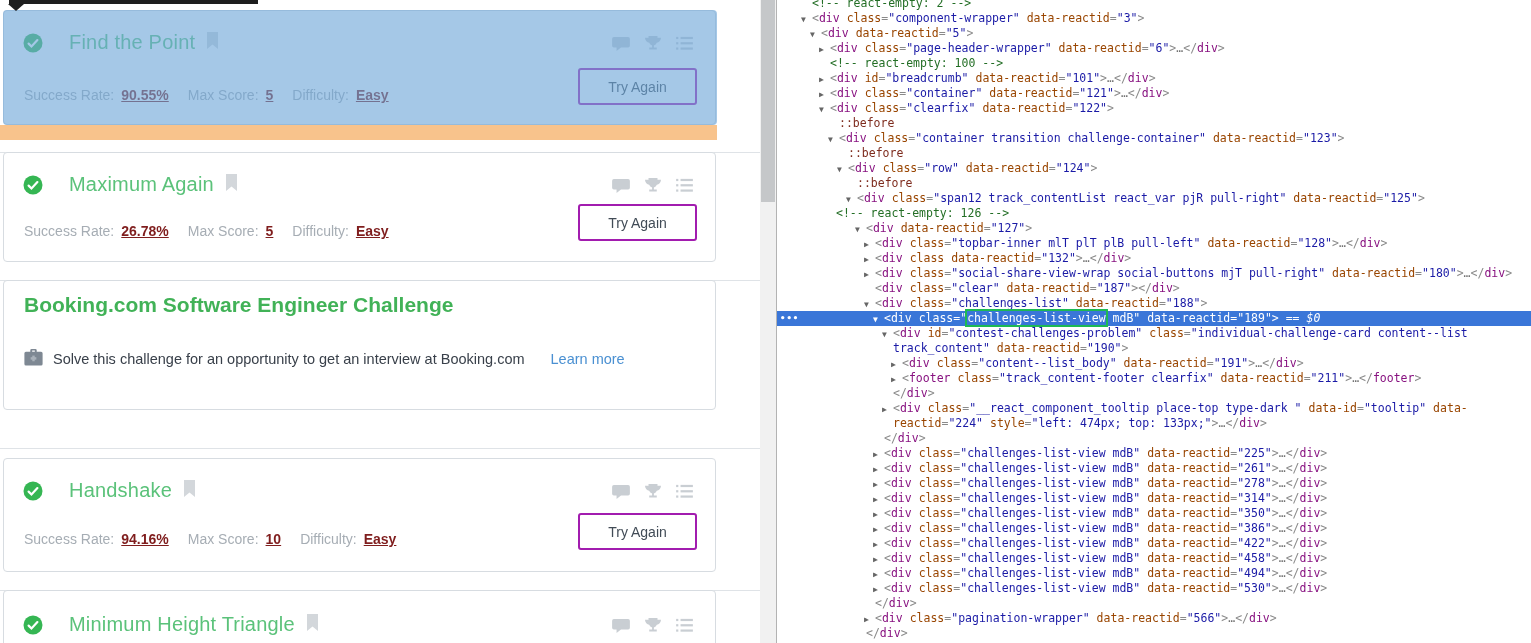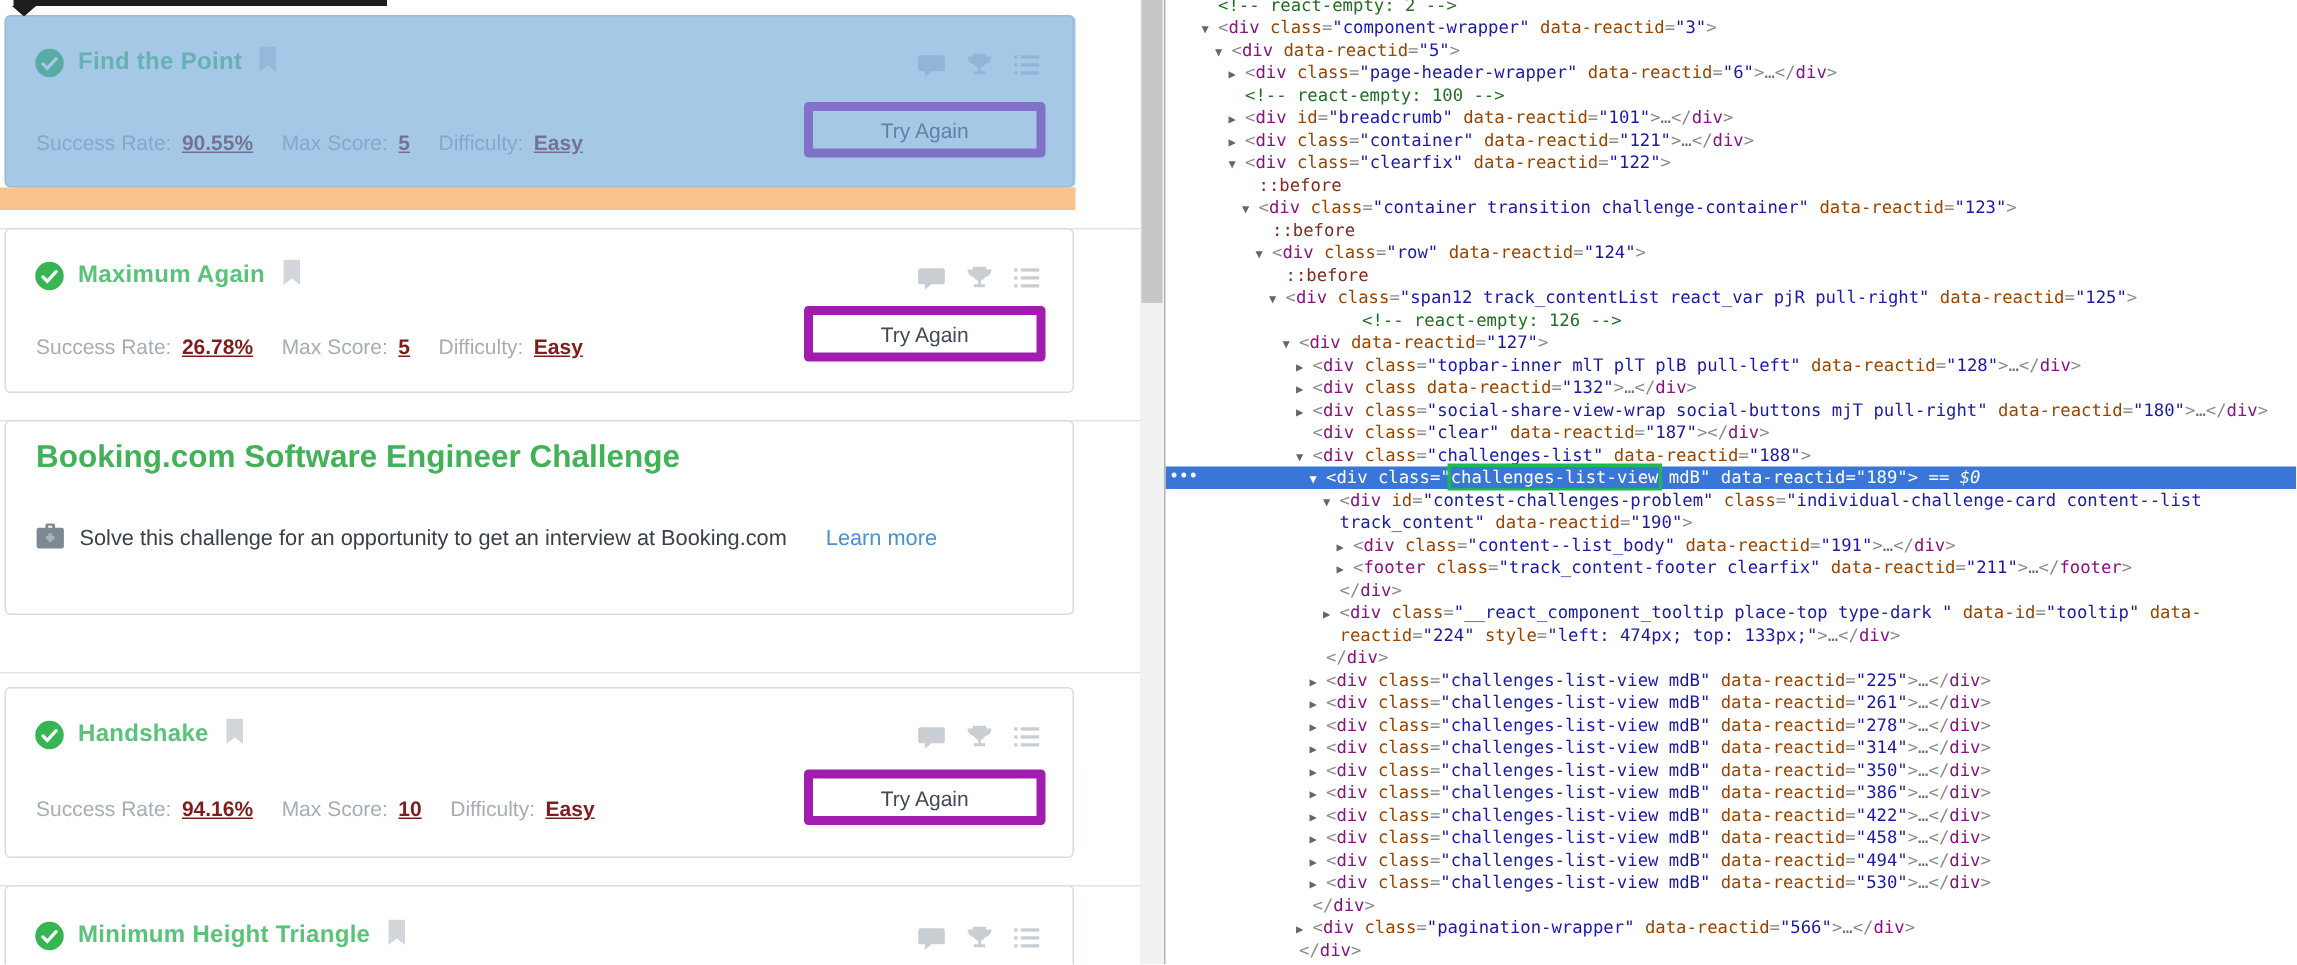--- a/index.html
+++ b/index.html
@@ -4,27 +4,27 @@
 <style>
   html,body{margin:0;padding:0;background:#fff;}
   #stage{position:relative;width:1531px;height:643px;overflow:hidden;background:#fff;
          font-family:"Liberation Sans", sans-serif;}
   
   #page{position:absolute;left:0;top:0;width:760px;height:643px;background:#fff;}
   .sep{position:absolute;left:0;width:760px;height:1px;background:#dfe3e7;}
   .card{position:absolute;left:3px;width:713px;background:#fff;border:1px solid #d7dce1;border-radius:4px;box-sizing:border-box;}
   .card-head{position:absolute;left:19px;top:20px;display:flex;align-items:center;gap:9px;}
   .check{width:20px;height:20px;display:inline-block;}
-  .title{font-size:16px;font-weight:700;color:#5bc27a;text-decoration:none;letter-spacing:.2px;}
+  .title{font-size:20px;font-weight:400;color:#5bc27a;text-decoration:none;letter-spacing:.2px;margin-left:17px;}
   .bookmark{display:inline-block;margin-left:2px;}
   .trio{position:absolute;top:24px;right:22px;display:flex;gap:14px;align-items:center;}
   .trio svg{display:block;}
   .stats{position:absolute;left:20px;font-size:14px;color:#a6adb4;display:flex;gap:7px;align-items:baseline;white-space:nowrap;}
   .stats .vl{color:#7f1d1d;font-weight:700;margin-right:12px;text-decoration:underline;}
-  .btn-try{position:absolute;right:18px;width:161px;height:37px;background:#fff;border:6px solid #a21caf;
+  .btn-try{position:absolute;right:18px;width:119px;height:37px;background:#fff;border:2px solid #a21caf;
            border-radius:3px;font-size:14px;color:#414b56;font-family:"Liberation Sans",sans-serif;}
   .promo-title{position:absolute;left:20px;top:12px;font-size:21px;font-weight:700;color:#41b257;}
   .promo-line{position:absolute;left:20px;top:67px;display:flex;align-items:center;gap:10px;font-size:14.5px;color:#39404a;}
   .promo-line a{color:#4a90d2;text-decoration:none;margin-left:16px;}
   .btn-solve{position:absolute;right:18px;top:95px;width:145px;height:39px;background:#49b857;border:none;
              border-bottom:2px solid #3fa04d;border-radius:4px;color:#fff;font-weight:700;font-size:15px;
              font-family:"Liberation Sans",sans-serif;}
   
   #hl-content{position:absolute;left:3px;top:10px;width:714px;height:115px;background:rgba(109,166,217,0.62);border-radius:4px;}
   #hl-margin{position:absolute;left:0;top:125px;width:717px;height:15px;background:rgba(246,178,107,0.78);}
@@ -288,21 +288,21 @@
         <div class="dt-row" style="padding-left: 42px;"><span class="ar"></span><span class="tk-c">&lt;!-- react-empty: 100 --&gt;</span></div>
         <div class="dt-row" style="padding-left: 42px;"><span class="ar">▶</span><span class="tk-b">&lt;</span><span class="tk-g">div</span><span class="tk-a"> id</span><span class="tk-b">=</span><span class="tk-v">"breadcrumb"</span><span class="tk-a"> data-reactid</span><span class="tk-b">=</span><span class="tk-v">"101"</span><span class="tk-b">&gt;</span><span class="tk-t">…</span><span class="tk-b">&lt;/</span><span class="tk-g">div</span><span class="tk-b">&gt;</span></div>
         <div class="dt-row" style="padding-left: 42px;"><span class="ar">▶</span><span class="tk-b">&lt;</span><span class="tk-g">div</span><span class="tk-a"> class</span><span class="tk-b">=</span><span class="tk-v">"container"</span><span class="tk-a"> data-reactid</span><span class="tk-b">=</span><span class="tk-v">"121"</span><span class="tk-b">&gt;</span><span class="tk-t">…</span><span class="tk-b">&lt;/</span><span class="tk-g">div</span><span class="tk-b">&gt;</span></div>
         <div class="dt-row" style="padding-left: 42px;"><span class="ar">▼</span><span class="tk-b">&lt;</span><span class="tk-g">div</span><span class="tk-a"> class</span><span class="tk-b">=</span><span class="tk-v">"clearfix"</span><span class="tk-a"> data-reactid</span><span class="tk-b">=</span><span class="tk-v">"122"</span><span class="tk-b">&gt;</span></div>
         <div class="dt-row" style="padding-left: 51px;"><span class="ar"></span><span class="tk-p">::before</span></div>
         <div class="dt-row" style="padding-left: 51px;"><span class="ar">▼</span><span class="tk-b">&lt;</span><span class="tk-g">div</span><span class="tk-a"> class</span><span class="tk-b">=</span><span class="tk-v">"container transition challenge-container"</span><span class="tk-a"> data-reactid</span><span class="tk-b">=</span><span class="tk-v">"123"</span><span class="tk-b">&gt;</span></div>
         <div class="dt-row" style="padding-left: 60px;"><span class="ar"></span><span class="tk-p">::before</span></div>
         <div class="dt-row" style="padding-left: 60px;"><span class="ar">▼</span><span class="tk-b">&lt;</span><span class="tk-g">div</span><span class="tk-a"> class</span><span class="tk-b">=</span><span class="tk-v">"row"</span><span class="tk-a"> data-reactid</span><span class="tk-b">=</span><span class="tk-v">"124"</span><span class="tk-b">&gt;</span></div>
         <div class="dt-row" style="padding-left: 69px;"><span class="ar"></span><span class="tk-p">::before</span></div>
         <div class="dt-row" style="padding-left: 69px;"><span class="ar">▼</span><span class="tk-b">&lt;</span><span class="tk-g">div</span><span class="tk-a"> class</span><span class="tk-b">=</span><span class="tk-v">"span12 track_contentList react_var pjR pull-right"</span><span class="tk-a"> data-reactid</span><span class="tk-b">=</span><span class="tk-v">"125"</span><span class="tk-b">&gt;</span></div>
-        <div class="dt-row" style="padding-left: 120px;"><span class="ar"></span><span class="tk-c">&lt;!-- react-empty: 126 --&gt;</span></div>
+        <div class="dt-row" style="padding-left: 48px;"><span class="ar"></span><span class="tk-c">&lt;!-- react-empty: 126 --&gt;</span></div>
         <div class="dt-row" style="padding-left: 78px;"><span class="ar">▼</span><span class="tk-b">&lt;</span><span class="tk-g">div</span><span class="tk-a"> data-reactid</span><span class="tk-b">=</span><span class="tk-v">"127"</span><span class="tk-b">&gt;</span></div>
         <div class="dt-row" style="padding-left: 87px;"><span class="ar">▶</span><span class="tk-b">&lt;</span><span class="tk-g">div</span><span class="tk-a"> class</span><span class="tk-b">=</span><span class="tk-v">"topbar-inner mlT plT plB pull-left"</span><span class="tk-a"> data-reactid</span><span class="tk-b">=</span><span class="tk-v">"128"</span><span class="tk-b">&gt;</span><span class="tk-t">…</span><span class="tk-b">&lt;/</span><span class="tk-g">div</span><span class="tk-b">&gt;</span></div>
         <div class="dt-row" style="padding-left: 87px;"><span class="ar">▶</span><span class="tk-b">&lt;</span><span class="tk-g">div</span><span class="tk-a"> class</span><span class="tk-a"> data-reactid</span><span class="tk-b">=</span><span class="tk-v">"132"</span><span class="tk-b">&gt;</span><span class="tk-t">…</span><span class="tk-b">&lt;/</span><span class="tk-g">div</span><span class="tk-b">&gt;</span></div>
         <div class="dt-row" style="padding-left: 87px;"><span class="ar">▶</span><span class="tk-b">&lt;</span><span class="tk-g">div</span><span class="tk-a"> class</span><span class="tk-b">=</span><span class="tk-v">"social-share-view-wrap social-buttons mjT pull-right"</span><span class="tk-a"> data-reactid</span><span class="tk-b">=</span><span class="tk-v">"180"</span><span class="tk-b">&gt;</span><span class="tk-t">…</span><span class="tk-b">&lt;/</span><span class="tk-g">div</span><span class="tk-b">&gt;</span></div>
         <div class="dt-row" style="padding-left: 87px;"><span class="ar"></span><span class="tk-b">&lt;</span><span class="tk-g">div</span><span class="tk-a"> class</span><span class="tk-b">=</span><span class="tk-v">"clear"</span><span class="tk-a"> data-reactid</span><span class="tk-b">=</span><span class="tk-v">"187"</span><span class="tk-b">&gt;</span><span class="tk-b">&lt;/</span><span class="tk-g">div</span><span class="tk-b">&gt;</span></div>
         <div class="dt-row" style="padding-left: 87px;"><span class="ar">▼</span><span class="tk-b">&lt;</span><span class="tk-g">div</span><span class="tk-a"> class</span><span class="tk-b">=</span><span class="tk-v">"challenges-list"</span><span class="tk-a"> data-reactid</span><span class="tk-b">=</span><span class="tk-v">"188"</span><span class="tk-b">&gt;</span></div>
         <div class="dt-row sel" style="padding-left: 96px;"><span class="dots">•••</span><span class="ar">▼</span><span class="tk-b">&lt;</span><span class="tk-g">div</span><span class="tk-a"> class</span><span class="tk-b">=</span><span class="tk-v">"</span><span class="tk-v tk-h">challenges-list-view</span><span class="tk-v"> mdB"</span><span class="tk-a"> data-reactid</span><span class="tk-b">=</span><span class="tk-v">"189"</span><span class="tk-b">&gt;</span><span class="tk-e"> == $0</span></div>
         <div class="dt-row" style="padding-left: 105px;"><span class="ar">▼</span><span class="tk-b">&lt;</span><span class="tk-g">div</span><span class="tk-a"> id</span><span class="tk-b">=</span><span class="tk-v">"contest-challenges-problem"</span><span class="tk-a"> class</span><span class="tk-b">=</span><span class="tk-v">"individual-challenge-card content--list</span></div>
         <div class="dt-row" style="padding-left: 105px;"><span class="ar"></span><span class="tk-v">track_content"</span><span class="tk-a"> data-reactid</span><span class="tk-b">=</span><span class="tk-v">"190"</span><span class="tk-b">&gt;</span></div>
         <div class="dt-row" style="padding-left: 114px;"><span class="ar">▶</span><span class="tk-b">&lt;</span><span class="tk-g">div</span><span class="tk-a"> class</span><span class="tk-b">=</span><span class="tk-v">"content--list_body"</span><span class="tk-a"> data-reactid</span><span class="tk-b">=</span><span class="tk-v">"191"</span><span class="tk-b">&gt;</span><span class="tk-t">…</span><span class="tk-b">&lt;/</span><span class="tk-g">div</span><span class="tk-b">&gt;</span></div>

